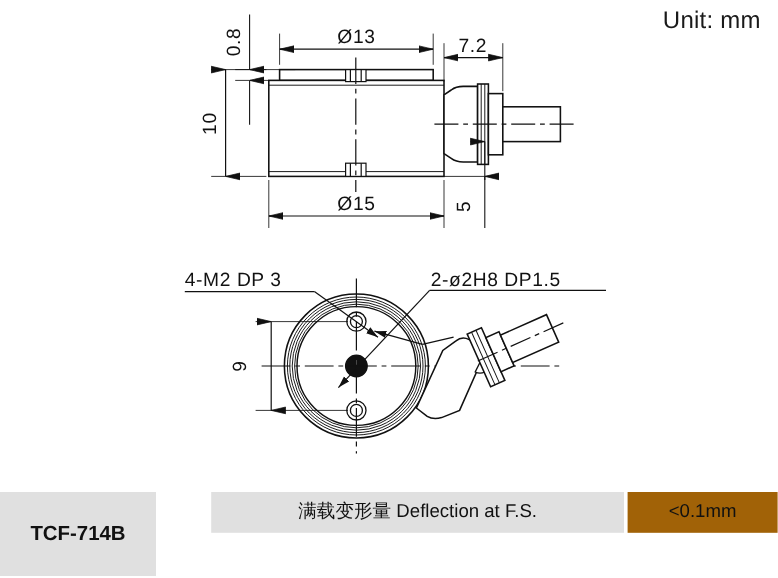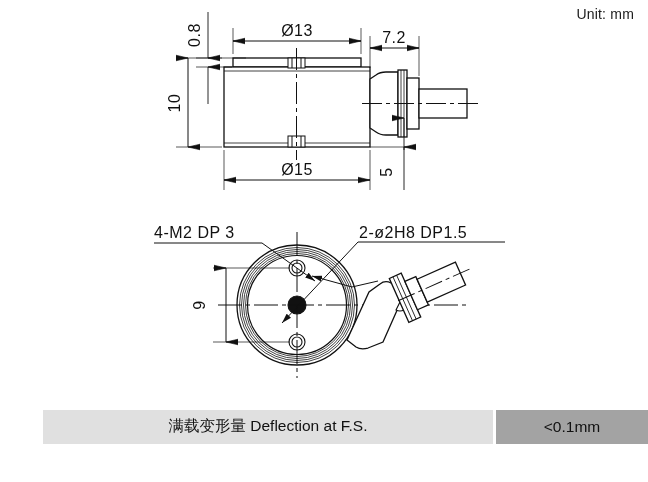--- a/index.html
+++ b/index.html
@@ -17,21 +17,21 @@
   #sheet {
     position: absolute;
     left: 0; top: 0;
     width: 648px;
     height: 482px;
   }
   .unit-label {
     position: absolute;
     right: 14px;
     top: 6px;
-    font-size: 14px;
+    font-size: 20px;
     color: #1a1a1a;
     font-family: "Liberation Sans", sans-serif;
     letter-spacing: 0.2px;
   }
   
   .spec-table {
     position: absolute;
     left: 0;
     top: 410px;
     width: 648px;
@@ -66,22 +66,22 @@
     flex: 1;
     background: #e0e0e0;
     display: flex;
     align-items: center;
     justify-content: center;
     font-size: 15.5px;
     color: #111;
     font-family: "Liberation Sans", sans-serif;
   }
   .spec-value {
-    width: 152px;
-    background: #a3a3a3;
+    width: 125px;
+    background: #a16207;
     display: flex;
     align-items: center;
     justify-content: center;
     font-size: 15.5px;
     color: #111;
     font-family: "Liberation Sans", sans-serif;
   }
   
   .dim-text {
     font-family: "Liberation Sans", sans-serif;
@@ -250,20 +250,21 @@
     </g>
 
     <text class="dim-text" x="205" y="305" transform="rotate(-90 205 305)" text-anchor="middle">9</text>
 
     <text class="note-text" x="154" y="238">4-M2 DP 3</text>
 
     <text class="note-text" x="359" y="238">2-ø2H8 DP1.5</text>
   </svg>
 
   <div class="spec-table">
+    <div class="spec-model">TCF-714B</div>
     <div class="spec-rows">
       <div class="spec-row">
         <div class="spec-name">满载变形量 Deflection at F.S.</div>
         <div class="spec-value">&lt;0.1mm</div>
       </div>
       <div class="spec-row">
       </div>
     </div>
   </div>
 

